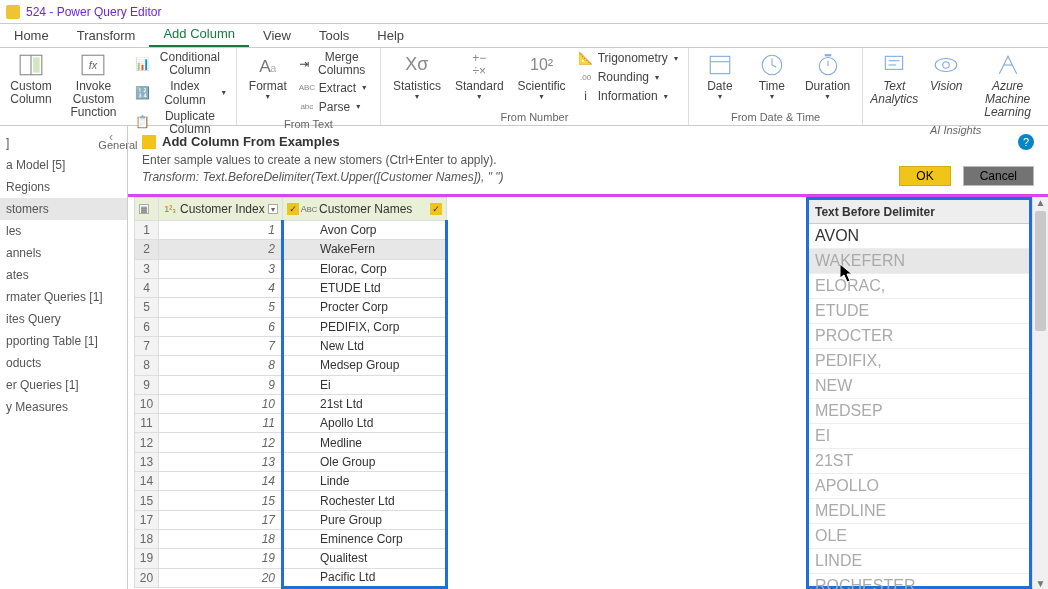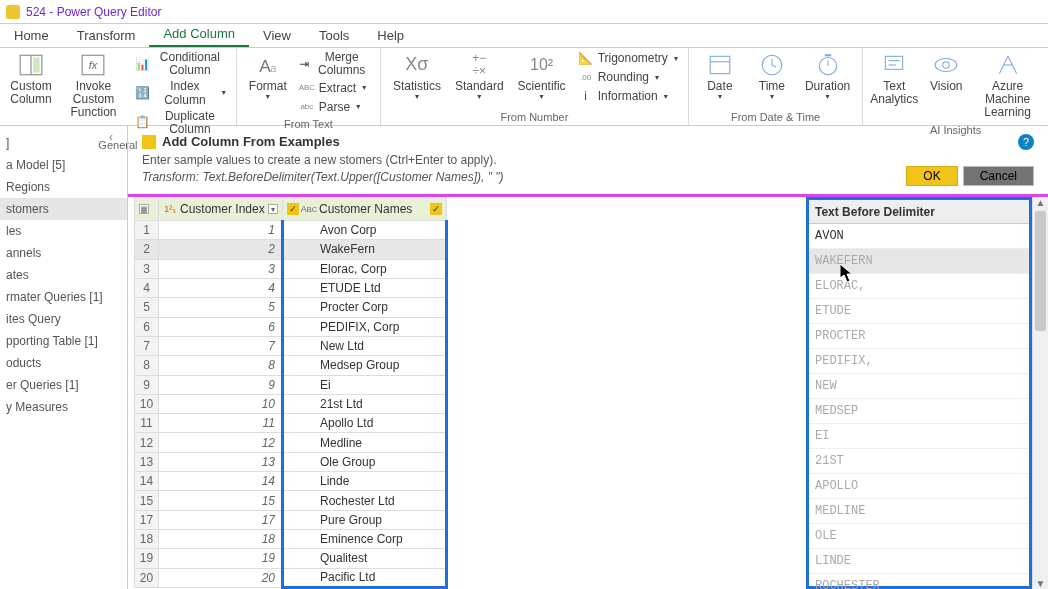--- a/index.html
+++ b/index.html
@@ -11,21 +11,21 @@
   .titlebar span { font-size:12px; color:#6d28d9; }
   
   
   .menubar { height:24px; display:flex; align-items:flex-end; border-bottom:1px solid #ccc; background:#fff; }
   .menubar .menuitem { padding:4px 14px; font-size:13px; color:#444; cursor:pointer; }
   .menubar .menuitem.active { color:#1a7a3d; border-bottom:2px solid #1a7a3d; }
   
   
   .ribbon { height:78px; display:flex; background:#fff; border-bottom:1px solid #ccc; }
   .ribbon-group { display:flex; flex-direction:column; justify-content:space-between; padding:2px 8px 2px 8px; border-right:1px solid #ddd; }
-  .ribbon-group:last-child { border-right:none; }
+  .ribbon-group:last-child { border-right:none;font-style:italic; }
   .ribbon-group .items { flex:1; display:flex; align-items:flex-start; gap:6px; }
   .ribbon-group .group-label { font-size:11px; color:#666; text-align:center; padding-top:2px; }
   .rbutton { display:flex; flex-direction:column; align-items:center; justify-content:flex-start; padding:2px 4px; text-align:center; line-height:1.1; color:#444; cursor:pointer; min-width:46px; }
   .rbutton .ricn { width:28px; height:26px; margin-bottom:2px; display:flex; align-items:center; justify-content:center; }
   .rbutton.small { flex-direction:row; justify-content:flex-start; min-width:0; gap:4px; padding:1px 2px; font-size:12px;}
   .rbutton.small .ricn { width:16px; height:16px; margin:0; }
   .small-list { display:flex; flex-direction:column; gap:1px; justify-content:center; }
   
   
   .ricn svg { width:100%; height:100%; }
@@ -41,21 +41,21 @@
   
   
   .content { flex:1; display:flex; flex-direction:column; }
   
   
   .example-bar { padding:8px 14px 10px 14px; border-bottom:3px solid #d946ef; position:relative; }
   .example-bar .ex-title { font-weight:600; font-size:13px; color:#333; display:flex; align-items:center; gap:6px; }
   .example-bar .ex-sub { font-size:12px; color:#555; margin-top:4px; }
   .example-bar .ex-formula { font-size:12px; font-style:italic; color:#555; margin-top:3px; }
   .example-bar .help-icon { position:absolute; top:8px; right:14px; width:16px; height:16px; border-radius:50%; background:#0a84c6; color:#fff; font-size:11px; display:flex; align-items:center; justify-content:center; cursor:pointer; }
-  .example-bar .btn-row { position:absolute; right:14px; bottom:8px; display:flex; gap:5px;margin-top:27px; }
+  .example-bar .btn-row { position:absolute; right:14px; bottom:8px; display:flex; gap:12px;margin-top:27px; }
   .example-bar button { font-size:12px; padding:2px 16px; border:1px solid #bbb; background:#737373; cursor:pointer; }
   .example-bar button.primary { background:#f0c419; border-color:#d6ac12; }
   
   
   .tablewrap { flex:1; overflow:hidden; display:flex; gap:0; }
   
   table.datagrid { border-collapse:collapse; }
   .datagrid th, .datagrid td { border:1px solid #ddd; font-size:12px; height:18px; padding:0 4px; }
   .datagrid th { background:#e8f0d8; text-align:left; font-weight:normal; color:#333; }
   .datagrid th.corner { background:#e8f0d8; width:24px; }
@@ -71,21 +71,21 @@
   .col-label { flex:1; }
   .dd-arrow { width:10px; height:10px; border:1px solid #aaa; display:flex; align-items:center; justify-content:center; font-size:8px; color:#666; background:#fff; }
   .typeicn { width:14px; height:14px; display:flex; align-items:center; justify-content:center; font-size:9px; }
   .check-pill { width:12px; height:12px; background:#f0c419; display:flex; align-items:center; justify-content:center; color:#333; font-size:9px; }
   
   .blue-frame { border:3px solid #1e6fd8; }
   
   
   .preview-col { border:3px solid #1e6fd8; margin-left:auto; width:226px; }
   .preview-col .pv-header { background:#eee; border-bottom:1px solid #ccc; height:24px; display:flex; align-items:center; padding:0 6px; font-size:12px; font-weight:600; }
-  .preview-col .pv-cell { height:18px; border-bottom:1px solid #eee; padding:12px 6px; font-size:12px; color:#aaa; display:flex; align-items:center;font-family:Liberation Mono, monospace; }
+  .preview-col .pv-cell { height:18px; border-bottom:1px solid #eee; padding:12px 6px; font-size:16px; color:#aaa; display:flex; align-items:center; }
   .preview-col .pv-cell.solid { color:#333; }
   .preview-col .pv-cell.selected { background:#e7e7e7; }
   
   .scroll-strip { width:16px; background:#f0f0f0; border-left:1px solid #ddd; position:relative;}
   .scroll-strip .arrow { position:absolute; width:100%; text-align:center; color:#777; font-size:10px; }
   .scroll-strip .arrow.up { top:0; }
   .scroll-strip .arrow.dn { bottom:0; }
   .scroll-strip .thumb { position:absolute; top:14px; left:2px; right:2px; height:120px; background:#c9c9c9; border-radius:2px; }
   
   .cursor-arrow { position:absolute; }

